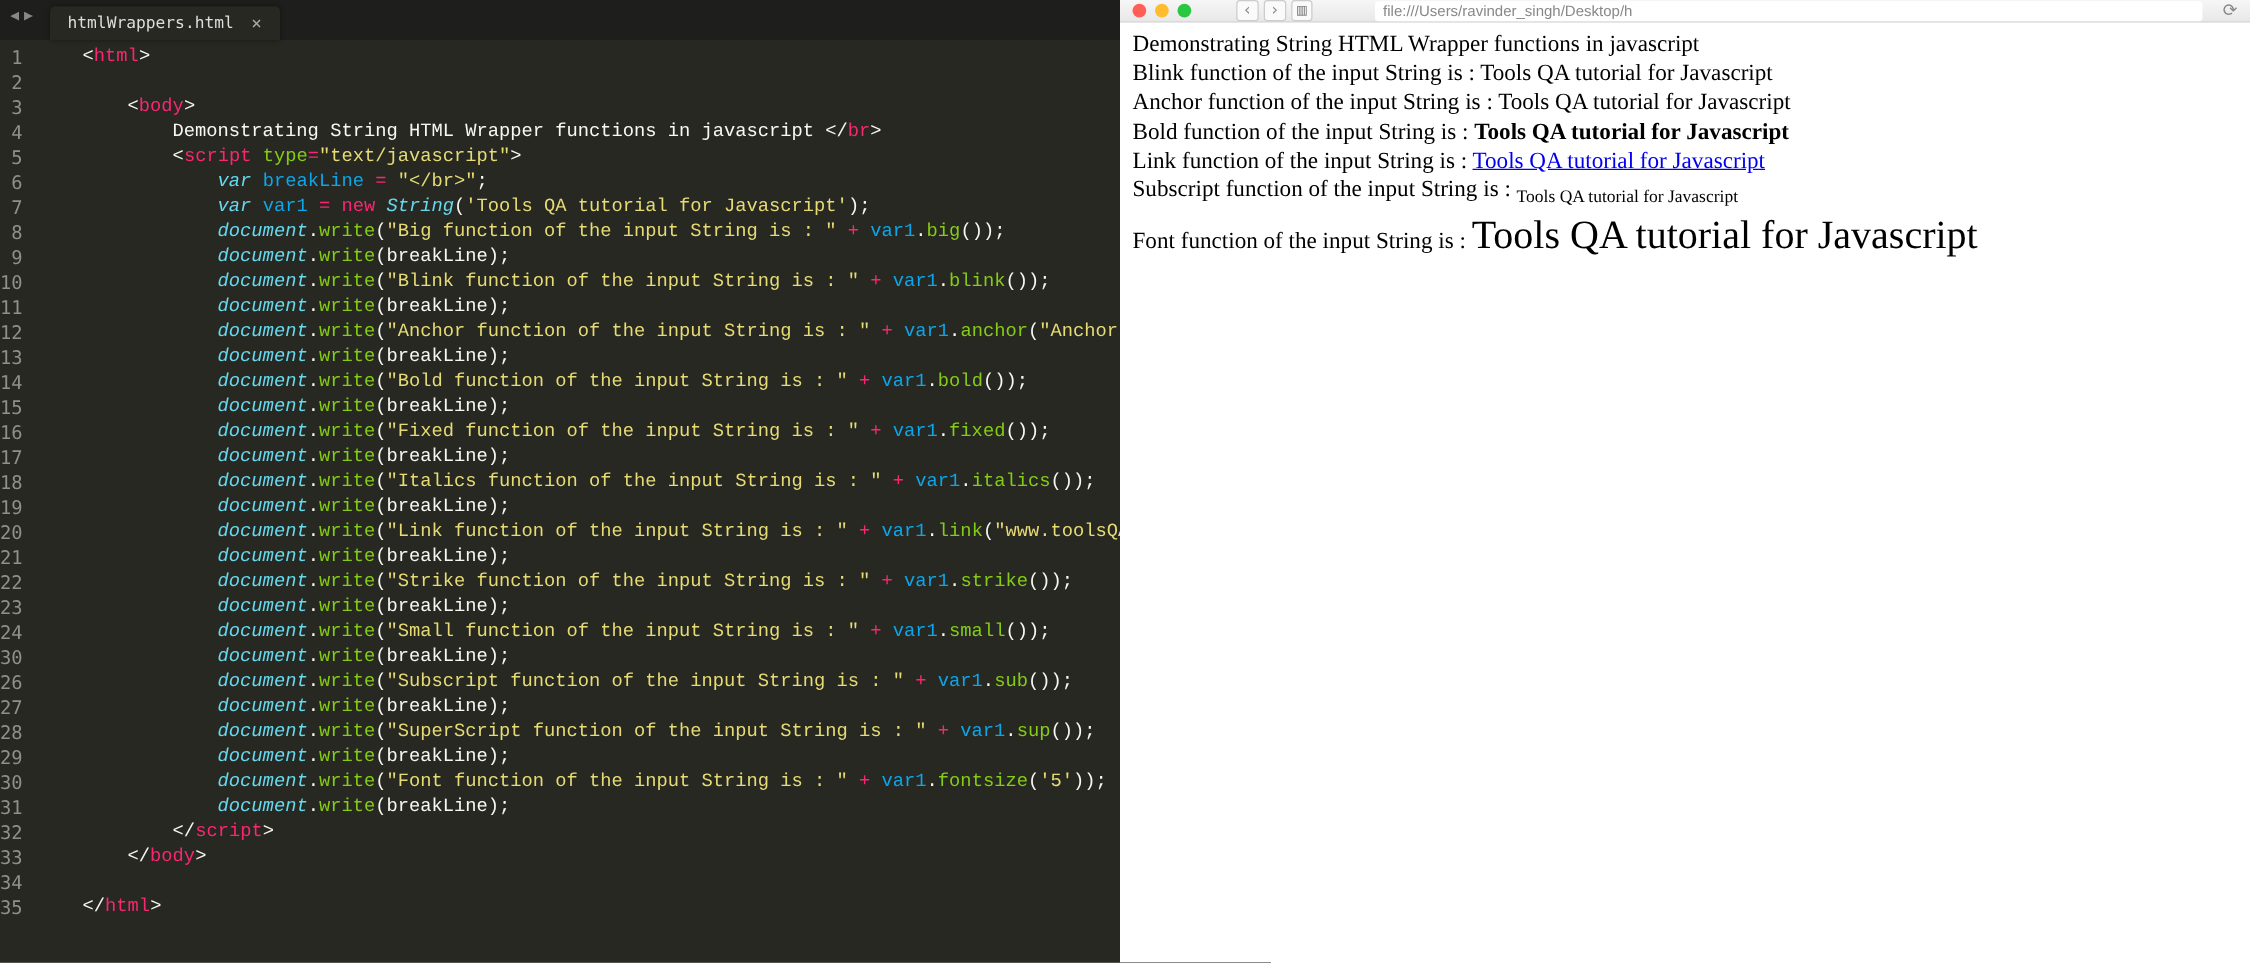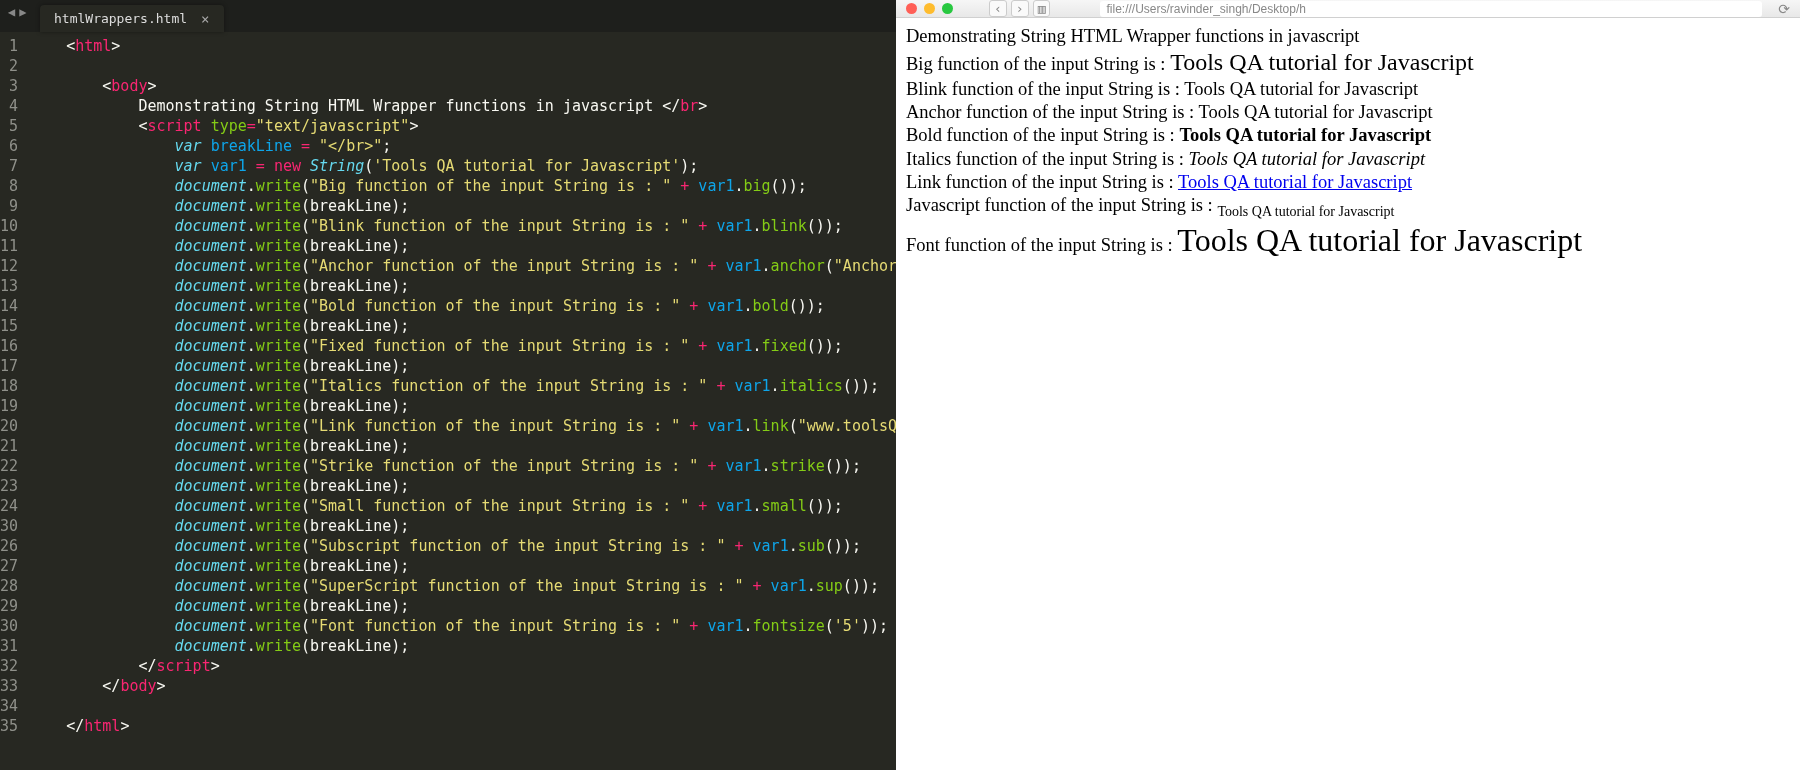--- a/index.html
+++ b/index.html
@@ -86,20 +86,21 @@
     user-select: none;
     font-size: 15px;
     line-height: 20px;
   }
   .code {
     flex: 1;
     white-space: pre;
     font-size: 15px;
     line-height: 20px;
     color: #f8f8f2;
+    font-family: Liberation Mono, monospace;
   }
   .code .line { height: 20px; }
 
   
   .p  { color: #f8f8f2; } 
   .tg { color: #f92672; } 
   .an { color: #84cc16; } 
   .st { color: #e6db74; } 
   .kw { color: #66d9ef; font-style: italic; } 
   .nb { color: #66d9ef; font-style: italic; } 
@@ -268,24 +269,22 @@
         <span>‹</span>
         <span>›</span>
         <span>▥</span>
       </div>
       <div class="addr">file:///Users/ravinder_singh/Desktop/h</div>
       <span class="reload">⟳</span>
     </div>
 
     <div class="page" id="page">
       <div class="row">Demonstrating String HTML Wrapper functions in javascript</div>
-    <div class="row"><span>Big function of the input String is : </span><span class="big-txt">Tools QA tutorial for Javascript</span></div>
         <div class="row"><span>Blink function of the input String is : </span><span class="">Tools QA tutorial for Javascript</span></div>
         <div class="row"><span>Anchor function of the input String is : </span><span class="">Tools QA tutorial for Javascript</span></div>
         <div class="row"><span>Bold function of the input String is : </span><span class="bold-txt">Tools QA tutorial for Javascript</span></div>
-        <div class="row"><span>Italics function of the input String is : </span><span class="ital-txt">Tools QA tutorial for Javascript</span></div>
         <div class="row"><span>Link function of the input String is : </span><span class="link-txt">Tools QA tutorial for Javascript</span></div>
-        <div class="row"><span>Javascript function of the input String is : </span><span class="sub-txt">Tools QA tutorial for Javascript</span></div>
+        <div class="row"><span>Subscript function of the input String is : </span><span class="sub-txt">Tools QA tutorial for Javascript</span></div>
         <div class="row"><span>Font function of the input String is : </span><span class="font5-txt">Tools QA tutorial for Javascript</span></div>
       </div>
   </div>
 
 </div>
 
 </body></html>

